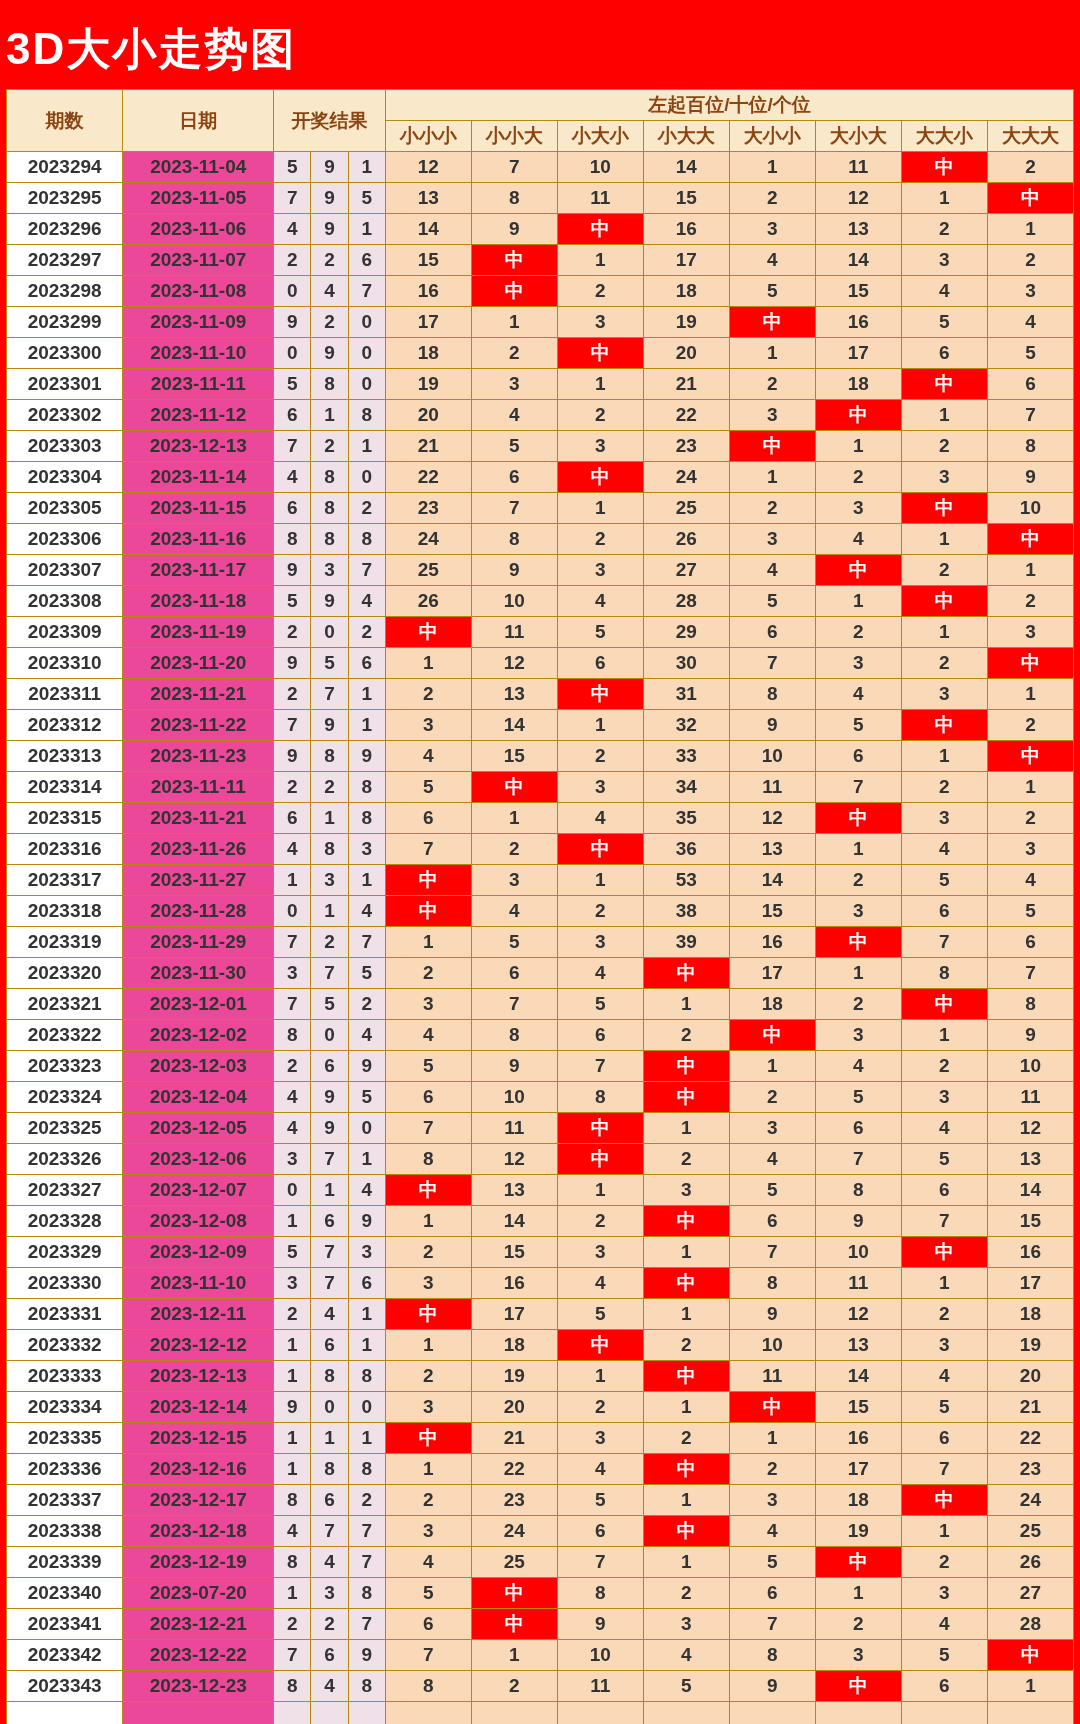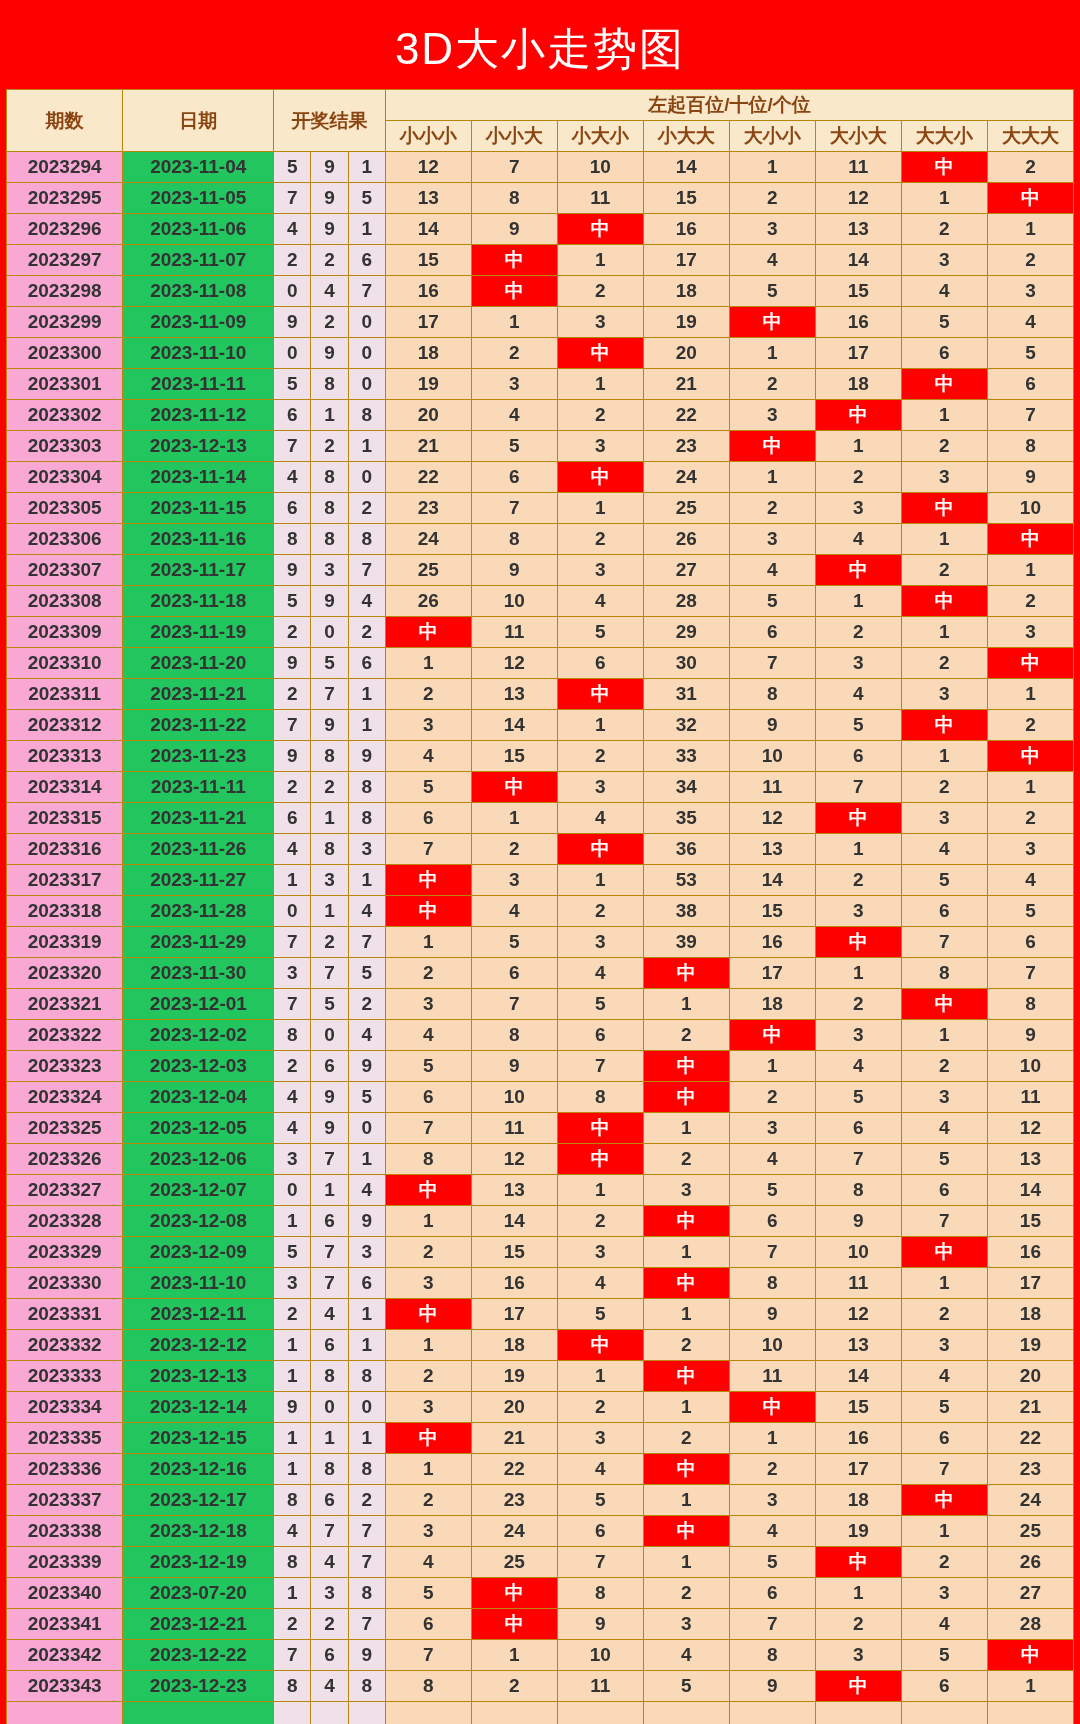--- a/index.html
+++ b/index.html
@@ -4,23 +4,23 @@
 <style>
   * { box-sizing: border-box; margin: 0; padding: 0; }
   body {
     background: #ff0000;
     font-family: Arial, sans-serif;
     width: 1080px;
     padding: 6px;
   }
   .title {
     color: #fff;
-    text-align: center;
+    text-align: left;
     font-size: 44px;
-    font-weight: normal;
+    font-weight: bold;
     padding: 14px 0 10px 0;
     letter-spacing: 2px;
   }
   table {
     border-collapse: collapse;
     width: 100%;
     table-layout: fixed;
   }
   th, td {
     border: 1px solid #b8860b;
@@ -31,22 +31,22 @@
     height: 29px;
     padding: 2px;
     overflow: hidden;
     white-space: nowrap;
   }
   th {
     background: #f9e8c9;
     color: #8b4513;
     font-size: 19px;
   }
-  .col-issue { background: #f9a8d4; }
-  .col-date  { background: #22c55e; }
+  .col-issue { background: #ffffff; }
+  .col-date  { background: #ec4899; }
   .col-num   { background: #f0e0e8; width: 30px; }
   .col-trend { background: #f9d9b8; }
   .hit {
     background: #ff0000 !important;
     color: #fff !important;
   }
   .empty td { height: 29px; }
 </style>
 </head>
 <body>

